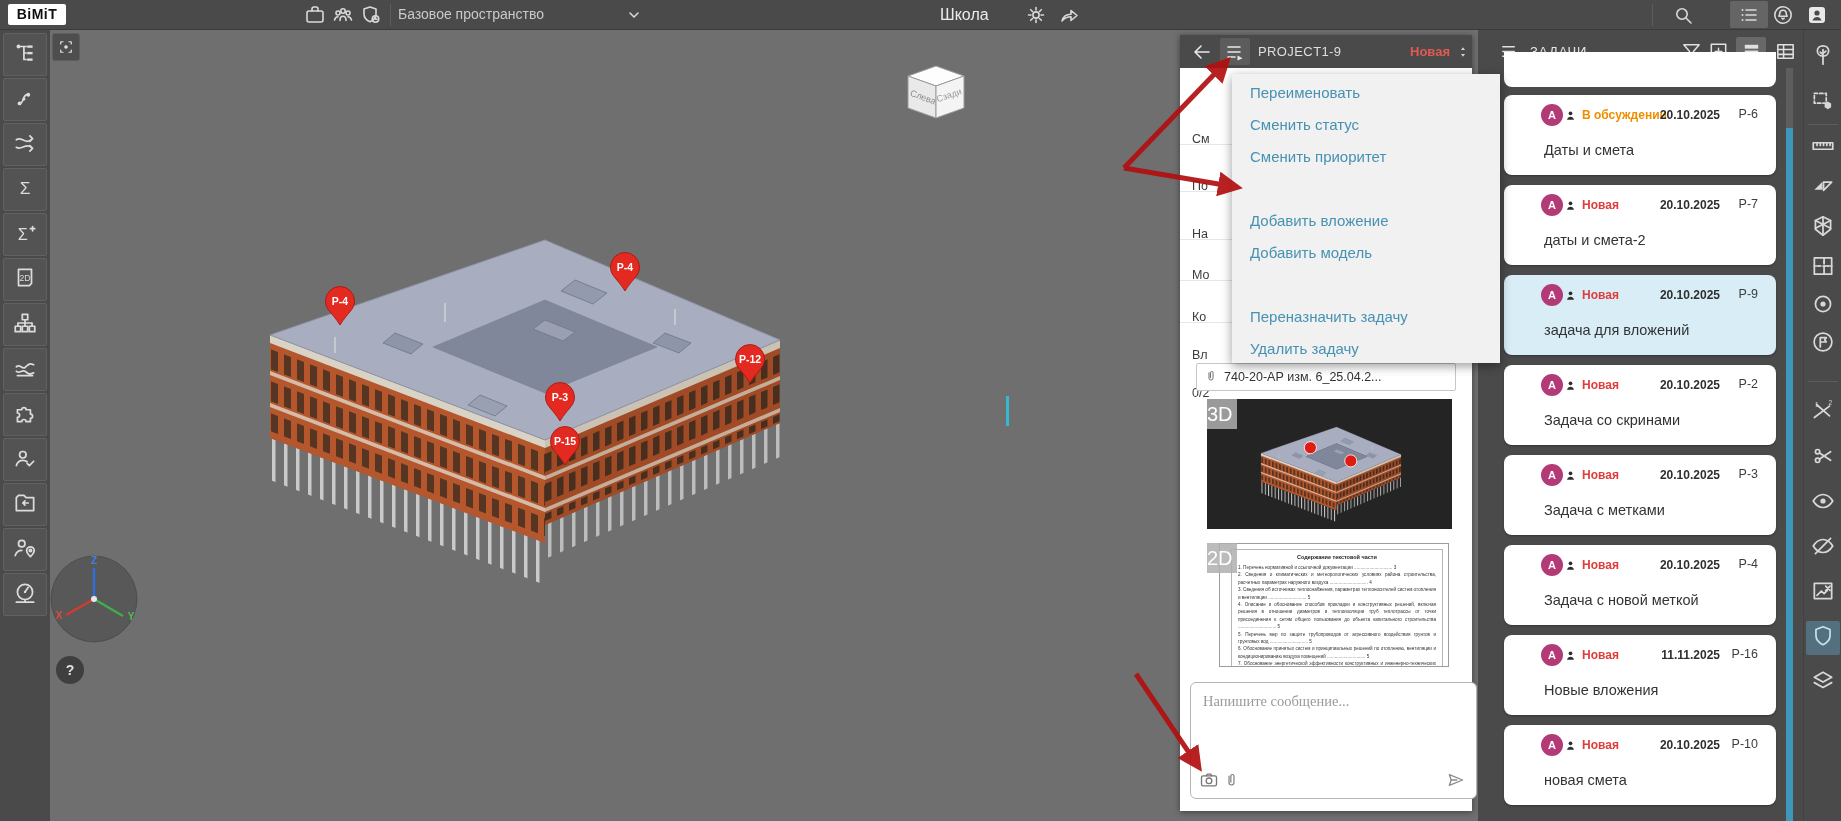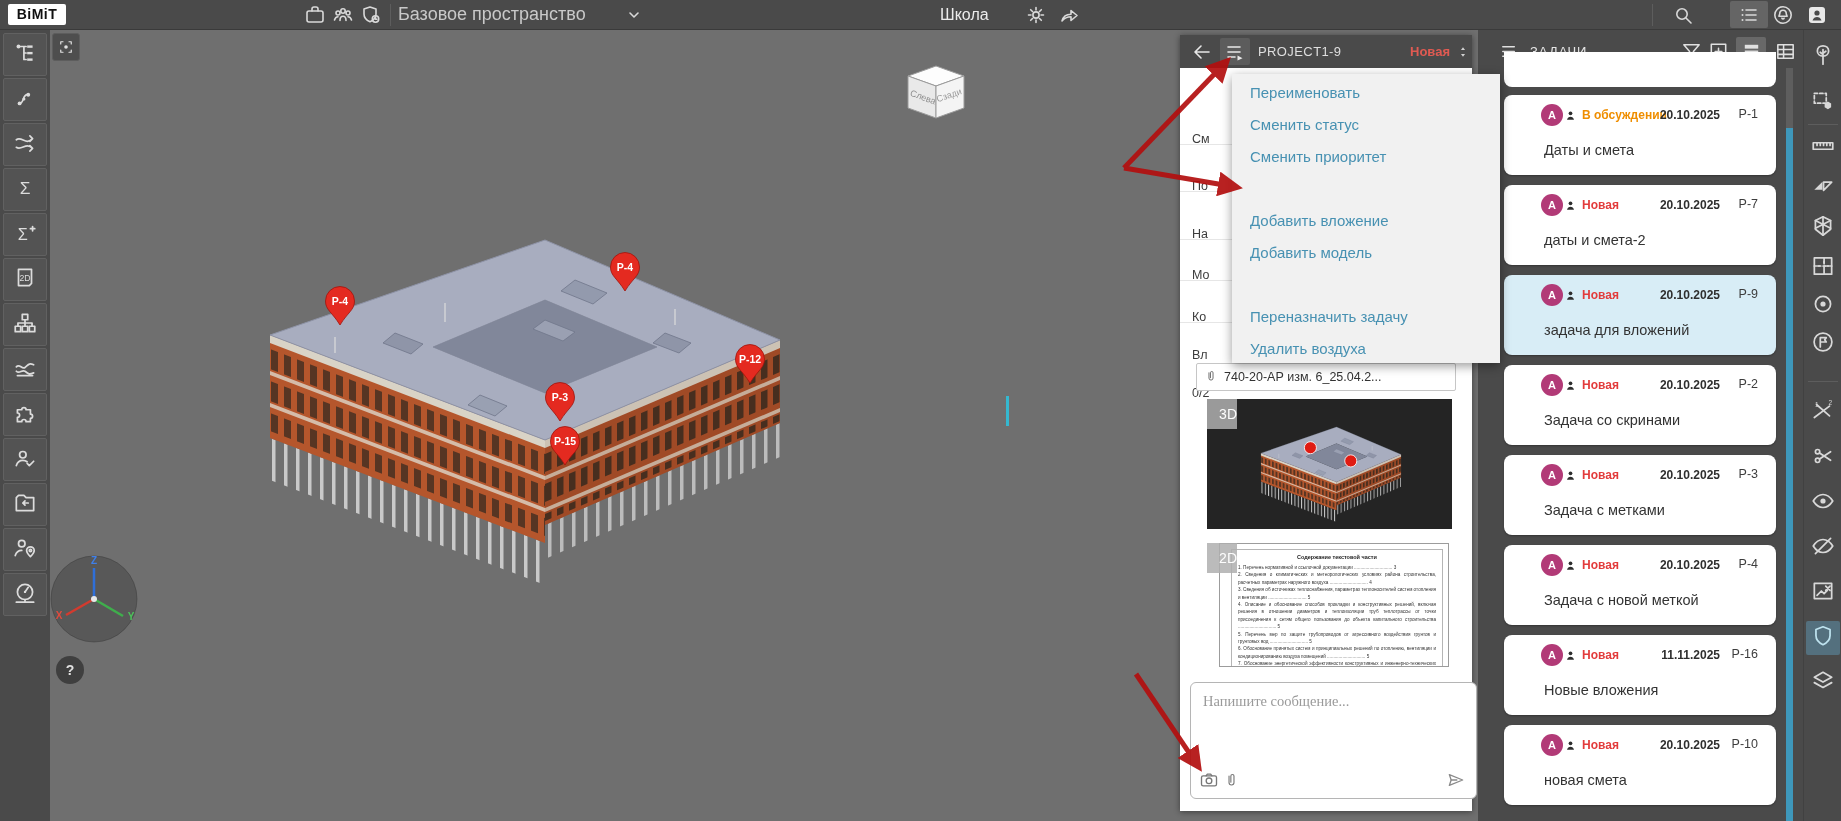--- a/index.html
+++ b/index.html
@@ -7,21 +7,21 @@
        font-family:"Liberation Sans",sans-serif;background:#6f6f6f;
        -webkit-font-smoothing:antialiased;}
   .abs{position:absolute;}
   
   .topbar{left:0;top:0;width:1841px;height:29px;background:#4a4a4a;border-bottom:1px solid #3a3a3a;z-index:20;}
   .logo{left:8px;top:4px;width:58px;height:21px;background:#fff;border-radius:2px;
         font-weight:bold;font-size:14px;color:#101010;text-align:center;line-height:21px;letter-spacing:.5px;}
   .tb-ic{width:24px;height:24px;top:3px;color:#d9d9d9;}
   .tb-ic svg{width:100%;height:100%;}
   .vdiv{top:4px;width:1px;height:22px;background:#5d5d5d;}
-  .ws{left:398px;top:0;height:29px;line-height:29px;font-size:18px;color:#c9c9c9;}
+  .ws{left:398px;top:0;height:29px;line-height:29px;font-size:14px;color:#c9c9c9;}
   .title{left:940px;top:0;height:29px;line-height:29px;font-size:16px;color:#ececec;}
   .tb-active{left:1730px;top:1px;width:38px;height:27px;background:#656565;border-radius:2px;}
   
   .sidebar{left:0;top:30px;width:50px;height:791px;background:#4a4a4a;z-index:15;}
   .sb-btn{left:3px;width:44px;height:43px;background:#535353;border:1px solid #616161;border-radius:2px;
           display:flex;align-items:center;justify-content:center;color:#dcdcdc;box-sizing:border-box;}
   .sb-btn svg{width:26px;height:26px;}
   .help-btn{left:56px;top:656px;width:28px;height:28px;border-radius:50%;background:#3f3f3f;color:#e0e0e0;
             font-size:14px;font-weight:bold;text-align:center;line-height:28px;z-index:16;}
   
@@ -37,22 +37,22 @@
   .dh-ic svg{width:100%;height:100%;}
   .menu-btn-bg{left:40px;top:3px;width:30px;height:27px;background:#5c5c5c;border-radius:2px;}
   .dtitle{left:78px;top:0;height:33px;line-height:33px;font-size:13px;color:#dedede;letter-spacing:.4px;}
   .dstatus{right:22px;top:0;height:33px;line-height:33px;font-size:13px;font-weight:bold;color:#e05a52;}
   .fieldlbl{left:12px;font-size:12.5px;color:#3c3c3c;margin-top:20px;}
   .fieldrow-sep{left:0;width:52px;height:1px;background:#e6e6e6;}
   .attach{left:16px;top:328px;width:258px;height:26px;border:1px solid #c6c6c6;border-radius:2px;background:#fff;
           display:flex;align-items:center;color:#333;font-size:12.5px;}
   .attach svg{width:14px;height:14px;margin:0 6px 0 7px;color:#666;flex:none;}
   .p3d{left:27px;top:364px;width:245px;height:130px;background:#242424;}
-  .badge{width:30px;height:30px;background:rgba(175,175,175,.85);color:#fdfdfd;font-size:14px;
-         text-align:right;line-height:30px;}
+  .badge{width:30px;height:30px;background:rgba(175,175,175,.85);color:#fdfdfd;font-size:20px;
+         text-align:left;line-height:30px;}
   .p2d{left:39px;top:508px;width:230px;height:124px;background:#fff;border:1px solid #9c9c9c;box-sizing:border-box;overflow:hidden;}
   .docframe{position:absolute;left:11px;top:5px;right:5px;bottom:-3px;border:1px solid #b5b5b5;padding:4px 6px 0 6px;}
   .doctitle{text-align:center;font-weight:bold;font-size:5.5px;color:#222;margin-bottom:4px;}
   .docline{font-size:4.6px;line-height:7.4px;color:#333;text-align:justify;}
   .msgbox{left:10px;top:647px;width:287px;height:117px;border:1px solid #b5b5b5;border-radius:6px;background:#fff;box-sizing:border-box;}
   .msgbox textarea{position:absolute;left:10px;top:8px;width:260px;height:72px;border:none;outline:none;resize:none;
                    font-family:Liberation Serif, serif;font-size:14.5px;color:#444;background:transparent;}
   .msgbox textarea::placeholder{color:#9a9a9a;}
   .msg-ic{bottom:8px;width:20px;height:20px;color:#777;}
   .msg-ic svg{width:100%;height:100%;}
@@ -425,21 +425,21 @@
     </div>
   </div>
 
   <div class="abs cmenu" id="cmenu">
       <div class="abs cmenu-item" style="top:3px">Переименовать</div>
       <div class="abs cmenu-item" style="top:35px">Сменить статус</div>
       <div class="abs cmenu-item" style="top:67px">Сменить приоритет</div>
       <div class="abs cmenu-item" style="top:131px">Добавить вложение</div>
       <div class="abs cmenu-item" style="top:163px">Добавить модель</div>
       <div class="abs cmenu-item" style="top:227px">Переназначить задачу</div>
-      <div class="abs cmenu-item" style="top:259px">Удалить воздуха</div>
+      <div class="abs cmenu-item" style="top:259px">Удалить задачу</div>
     </div>
 
   <div class="abs tpanel">
     <div class="theader abs"></div>
     <div class="abs t-ic" style="left:20px;top:40px" id="t-menu"><svg viewBox="0 0 24 24" fill="none" stroke="currentColor" stroke-width="1.6" stroke-linecap="round" stroke-linejoin="round">
           <path d="M5 7h12M5 12h12M5 17h7"></path>
           <path d="M14.5 15.5l5 2.7-5 2.3z" fill="currentColor" stroke="none"></path>
         </svg></div>
     <div class="abs ttitle">ЗАДАЧИ</div>
     <div class="abs t-ic" style="left:202px;top:40px" id="t-filter"><svg viewBox="0 0 24 24" fill="none" stroke="currentColor" stroke-width="1.6" stroke-linecap="round" stroke-linejoin="round">
@@ -462,21 +462,21 @@
     <div class="abs" style="left:26px;top:52px;width:272px;height:35px;background:#fff;border-radius:0 0 8px 8px"></div>
     <div id="cards">
         <div class="abs card" style="top:95px">
           <div class="avatar">А</div>
           <div class="pmini"><svg viewBox="0 0 24 24" fill="none" stroke="currentColor" stroke-width="1.6" stroke-linecap="round" stroke-linejoin="round">
               <circle cx="12" cy="8" r="3.4" fill="currentColor" stroke="none"></circle>
               <path d="M5.5 20c.9-4 3.6-5.8 6.5-5.8s5.6 1.8 6.5 5.8z" fill="currentColor" stroke="none"></path>
             </svg></div>
           <div class="status" style="color:#ef8e00">В обсуждении</div>
           <div class="date">20.10.2025</div>
-          <div class="cid">P-1</div>
+          <div class="cid">P-6</div>
           <div class="ctitle">Даты и смета</div>
         </div>
         <div class="abs card" style="top:185px">
           <div class="avatar">А</div>
           <div class="pmini"><svg viewBox="0 0 24 24" fill="none" stroke="currentColor" stroke-width="1.6" stroke-linecap="round" stroke-linejoin="round">
               <circle cx="12" cy="8" r="3.4" fill="currentColor" stroke="none"></circle>
               <path d="M5.5 20c.9-4 3.6-5.8 6.5-5.8s5.6 1.8 6.5 5.8z" fill="currentColor" stroke="none"></path>
             </svg></div>
           <div class="status" style="color:#e23b3b">Новая</div>
           <div class="date">20.10.2025</div>

